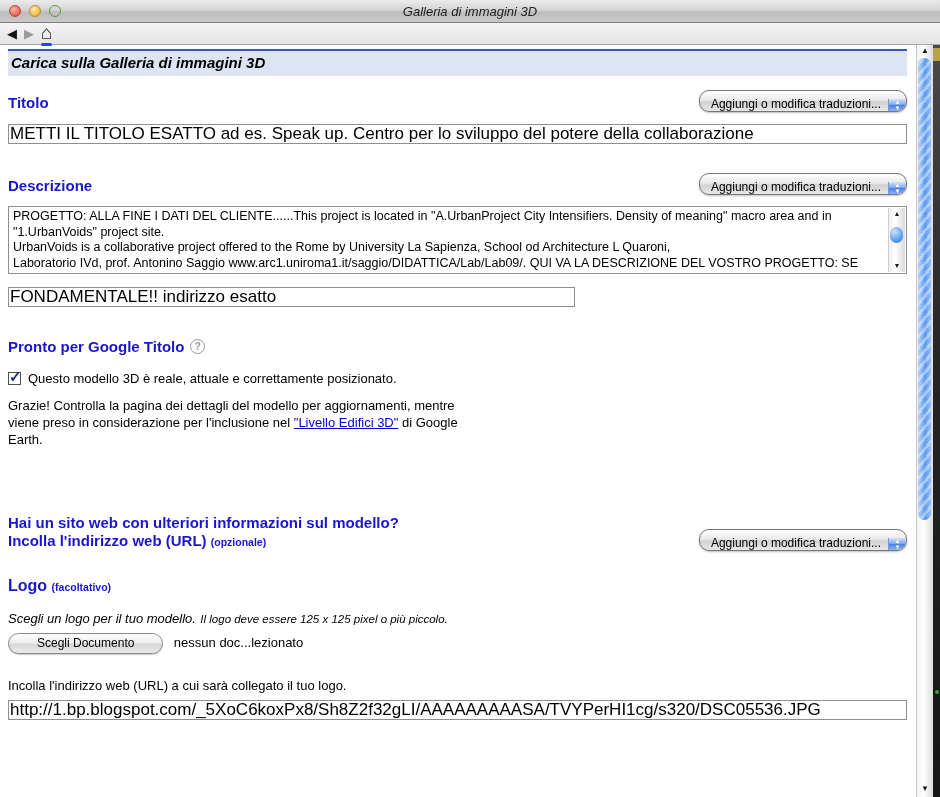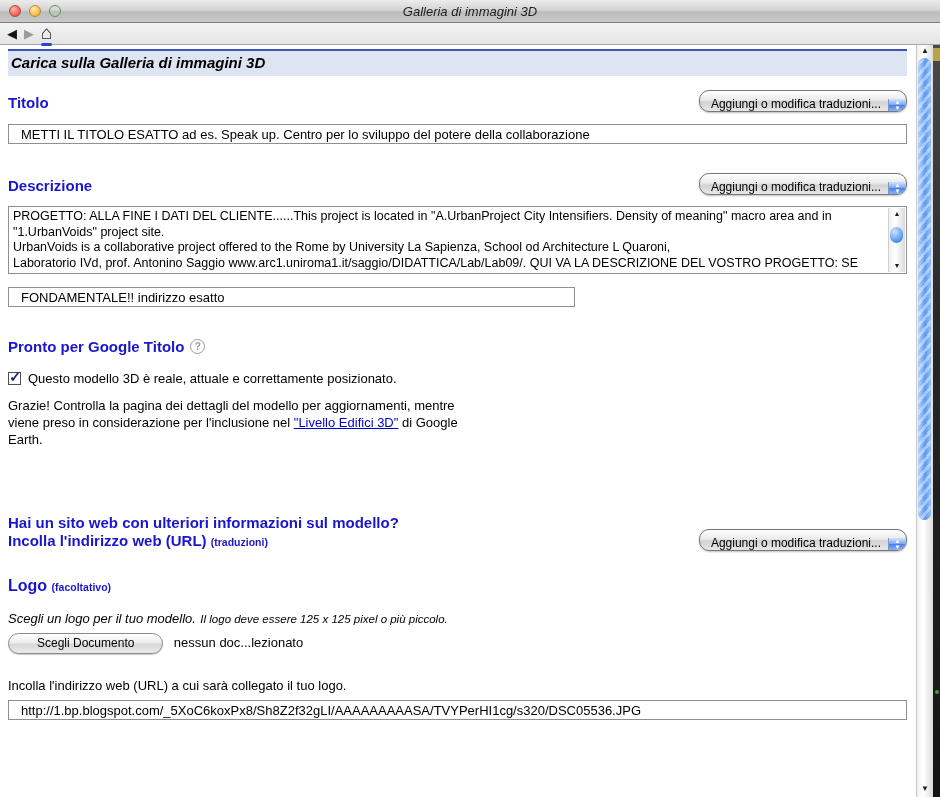--- a/index.html
+++ b/index.html
@@ -53,21 +53,21 @@
   .sect-h{color:#1a16cc;font-weight:bold;font-size:15px;line-height:18px;}
   .row-flex{display:flex;justify-content:space-between;align-items:flex-end;}
   .popup{display:inline-flex;align-items:flex-end;height:20px;border:1px solid #767676;border-radius:10px;
     background:linear-gradient(#ffffff,#eaeaea 45%,#d2d2d2 55%,#e8e8e8);
     box-shadow:0 1px 2px rgba(0,0,0,.25);font-size:12px;overflow:hidden;}
   .popup-label{padding:3px 7px 0 11px;white-space:nowrap;}
   .popup-stepper{width:17px;display:flex;flex-direction:column;align-items:center;justify-content:center;
     border-left:1px solid #7d97c6;color:#fff;font-size:6px;line-height:6px;
     background:linear-gradient(#d5e4fc,#7ba7ef 48%,#4680e8 52%,#8fb4f3);}
   .ti{display:block;height:20px;border:1px solid #8f8f8f;background:#fff;color:#000;
-    font-family:"Liberation Sans",sans-serif;font-size:13px;padding:1px 12px;box-sizing:border-box;width:100%;}
+    font-family:"Liberation Sans",sans-serif;font-size:17px;padding:1px 1px;box-sizing:border-box;width:100%;}
   .fta{position:relative;border:1px solid #8f8f8f;height:66px;background:#fff;}
   .fta-text{position:absolute;left:1px;top:1px;right:18px;bottom:1px;padding:1px 2px 12px 3px;
     font-size:12.5px;line-height:15.5px;white-space:pre-wrap;overflow:hidden;}
   .fta-scroll{position:absolute;top:1px;right:1px;bottom:1px;width:16px;
     background:linear-gradient(to right,#efefef,#ffffff 40%,#dadada);border-left:1px solid #cfcfcf;}
   .fta-btn{position:absolute;left:0;right:0;height:12px;text-align:center;font-size:7px;color:#1c1c1c;line-height:12px;}
   .fta-up{top:0;}.fta-down{bottom:0;}
   .fta-thumb{position:absolute;left:1px;top:19px;width:13px;height:16px;border-radius:8px;
     background:radial-gradient(circle at 35% 30%,#cfe2fb,#4f94ee 70%,#2f6fd0);}
   .hint{color:#9a9a9a;font-size:12.5px;}
@@ -155,21 +155,21 @@
     </div>
     <div class="body-text" style="margin-top:10px;width:470px;">
       <span>Grazie! Controlla la pagina dei dettagli del modello per aggiornamenti, mentre viene preso in considerazione per l'inclusione nel </span><span class="ge-link">"Livello Edifici 3D"</span><span> di Google Earth.</span>
     </div>
 
     <div class="row-flex" style="margin-top:66px;">
       <div>
         <div class="sect-h">Hai un sito web con ulteriori informazioni sul modello?</div>
         <div class="sect-h">
           <span>Incolla l'indirizzo web (URL)</span>
-          <span class="opt-small">(traduzioni)</span>
+          <span class="opt-small">(opzionale)</span>
         </div>
       </div>
       <span class="popup">
         <span class="popup-label">Aggiungi o modifica traduzioni...</span>
         <span class="popup-stepper">
           <span>▲</span>
             <span>▼</span>
         </span>
       </span>
     </div>

